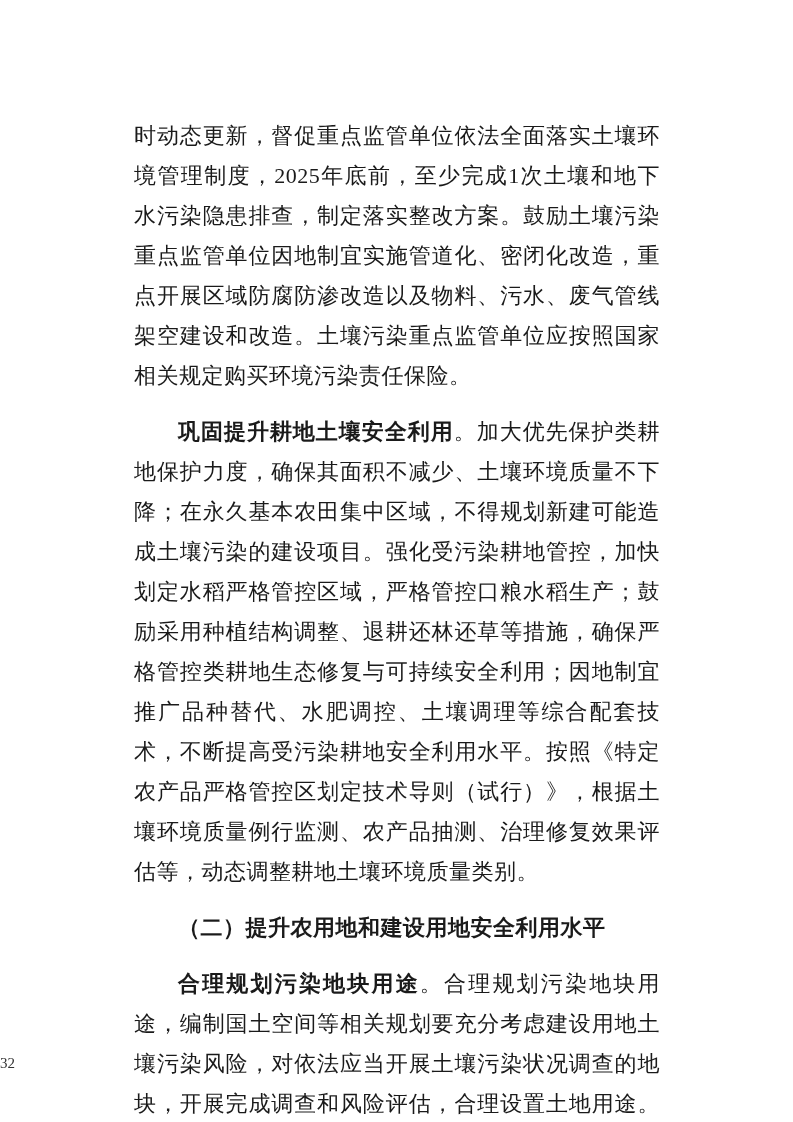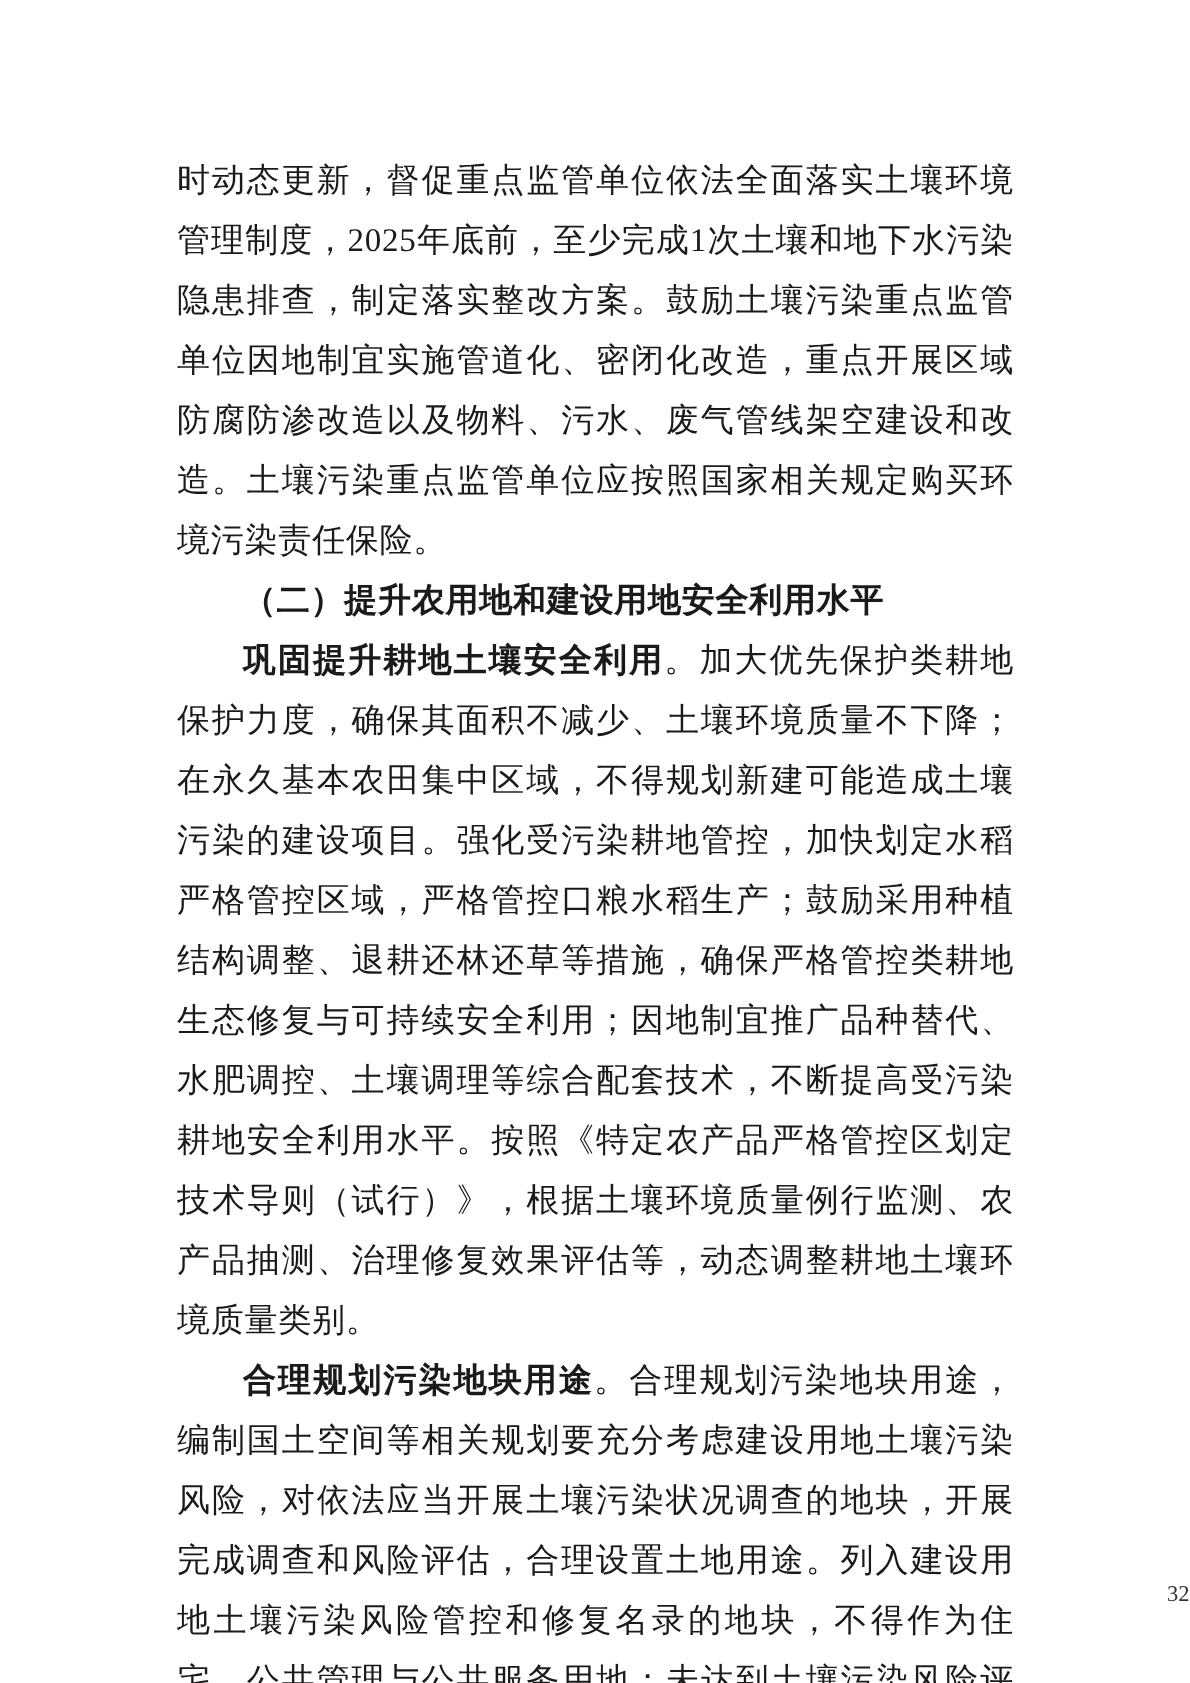--- a/index.html
+++ b/index.html
@@ -20,53 +20,53 @@
     position: absolute;
     left: 118px;
     top: 100px;
     width: 558px;
     font-size: 22px;
     line-height: 40px;
     text-align: justify;
     letter-spacing: 0.5px;
   }
   .para {
-    margin: 0;
+    margin: 16px;
     padding: 0;
   }
   .para.indent {
     text-indent: 2em;
   }
   .para.heading {
     font-weight: bold;
     text-indent: 2em;
     text-align: left;
   }
   .bold {
     font-weight: bold;
   }
   .page-footer {
     position: absolute;
     left: 0;
     right: 0;
     bottom: 50px;
-    text-align: right;
+    text-align: left;
   }
   .page-number {
     font-size: 15px;
     color: #333333;
     font-family: "Liberation Serif", "DejaVu Serif", serif;
   }
 </style>
 </head>
 <body>
 
 <div class="doc-page">
   <div class="text-block" id="content">
       <div class="para"><span>时动态更新，督促重点监管单位依法全面落实土壤环境管理制度，2025年底前，至少完成1次土壤和地下水污染隐患排查，制定落实整改方案。鼓励土壤污染重点监管单位因地制宜实施管道化、密闭化改造，重点开展区域防腐防渗改造以及物料、污水、废气管线架空建设和改造。土壤污染重点监管单位应按照国家相关规定购买环境污染责任保险。</span></div>
+      <div class="para indent"><span class="bold">巩固提升耕地土壤安全利用</span><span>。加大优先保护类耕地保护力度，确保其面积不减少、土壤环境质量不下降；在永久基本农田集中区域，不得规划新建可能造成土壤污染的建设项目。强化受污染耕地管控，加快划定水稻严格管控区域，严格管控口粮水稻生产；鼓励采用种植结构调整、退耕还林还草等措施，确保严格管控类耕地生态修复与可持续安全利用；因地制宜推广品种替代、水肥调控、土壤调理等综合配套技术，不断提高受污染耕地安全利用水平。按照《特定农产品严格管控区划定技术导则（试行）》，根据土壤环境质量例行监测、农产品抽测、治理修复效果评估等，动态调整耕地土壤环境质量类别。</span></div>
       <div class="para heading"><span class="bold">（二）提升农用地和建设用地安全利用水平</span></div>
-      <div class="para indent"><span class="bold">巩固提升耕地土壤安全利用</span><span>。加大优先保护类耕地保护力度，确保其面积不减少、土壤环境质量不下降；在永久基本农田集中区域，不得规划新建可能造成土壤污染的建设项目。强化受污染耕地管控，加快划定水稻严格管控区域，严格管控口粮水稻生产；鼓励采用种植结构调整、退耕还林还草等措施，确保严格管控类耕地生态修复与可持续安全利用；因地制宜推广品种替代、水肥调控、土壤调理等综合配套技术，不断提高受污染耕地安全利用水平。按照《特定农产品严格管控区划定技术导则（试行）》，根据土壤环境质量例行监测、农产品抽测、治理修复效果评估等，动态调整耕地土壤环境质量类别。</span></div>
       <div class="para indent"><span class="bold">合理规划污染地块用途</span><span>。合理规划污染地块用途，编制国土空间等相关规划要充分考虑建设用地土壤污染风险，对依法应当开展土壤污染状况调查的地块，开展完成调查和风险评估，合理设置土地用途。列入建设用地土壤污染风险管控和修复名录的地块，不得作为住宅、公共管理与公共服务用地；未达到土壤污染风险评估报告要求的地块，禁</span></div>
     </div>
   <div class="page-footer">
     <span class="page-number">32</span>
   </div>
 </div>
 
 </body></html>

